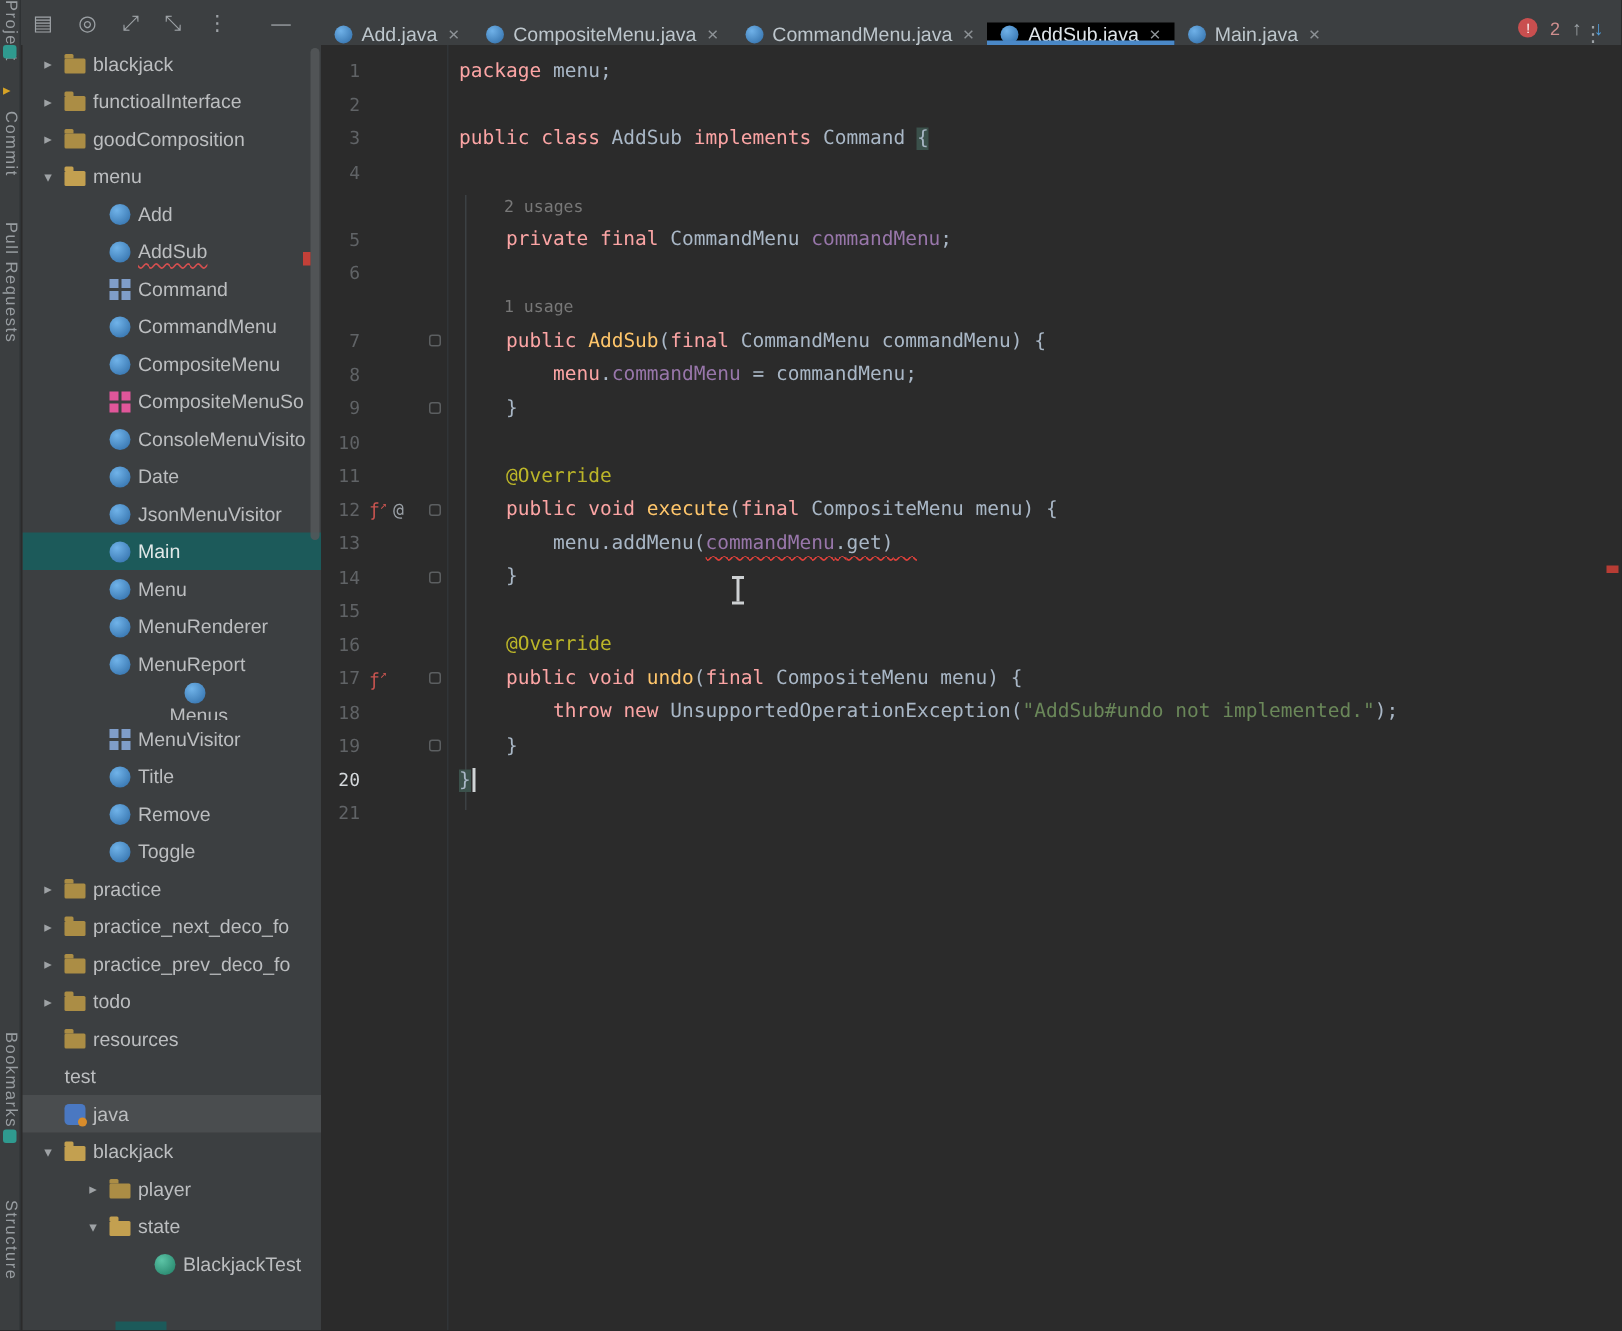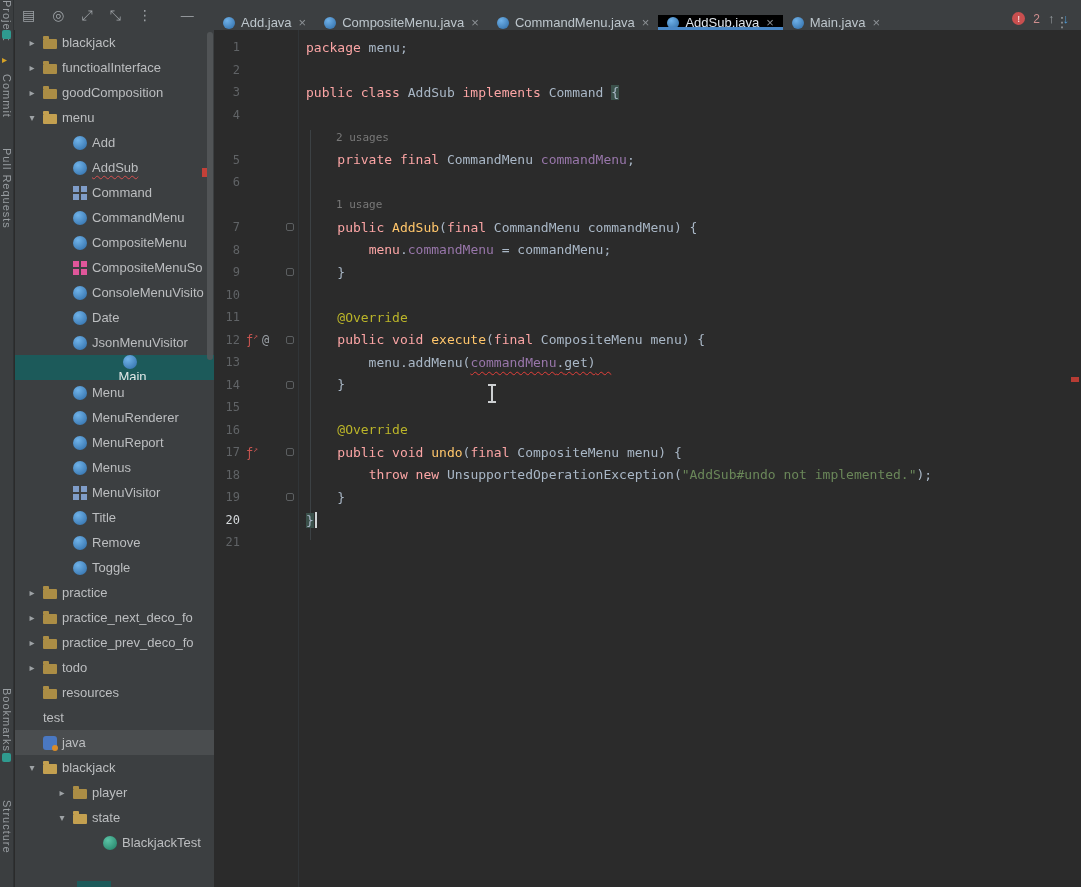--- a/index.html
+++ b/index.html
@@ -23,21 +23,21 @@
 
   
   .stripe { position:absolute; top:0; left:0; width:14px; height:887px; background:#3b3e40; border-right:1px solid #2f3234; z-index:6; }
   .vlabel { position:absolute; left:1px; writing-mode:vertical-rl; font-size:11px; color:#989da1; letter-spacing:1px; white-space:nowrap; }
   .s-teal { position:absolute; left:2px; width:9px; height:9px; border-radius:2px; background:#2f9a8f; }
   .s-yellow { position:absolute; left:2px; color:#d7a326; font-size:10px; }
 
   
   .tree { position:absolute; top:30px; left:15px; width:199px; bottom:0; background:#3c3f41; overflow:hidden; font-size:13px; color:#bcbec0; z-index:4; }
   .trow { height:25px; display:flex; align-items:center; white-space:nowrap; overflow:hidden; }
-  .trow.selected { background:#1c5a5a; color:#e0e7e7;flex-direction:column; }
+  .trow.selected { background:#1c5a5a; color:#e0e7e7; }
   .trow.hover { background:#4a4d4f; }
   .chev { width:22px; flex:none; color:#9ea2a5; font-size:10px; text-align:center; }
   .spacer { width:22px; flex:none; display:inline-block; }
   .ticon { width:14px; height:14px; flex:none; margin-right:5px; position:relative; }
   .ticon.folder, .ticon.folder-open { height:10px; margin-top:3px; border-radius:1px; background:#ab8d45; }
   .ticon.folder-open { background:#c3a050; }
   .ticon.folder::before, .ticon.folder-open::before { content:""; position:absolute; top:-3px; left:0; width:6px; height:3px; background:inherit; border-radius:1px 1px 0 0; }
   .ticon.class { border-radius:50%; background:radial-gradient(circle at 35% 30%, #70b3e9, #2d6aa5); }
   .ticon.test { border-radius:50%; background:radial-gradient(circle at 35% 30%, #5cc4a6, #1f7d64); }
   .ticon.enum { background:
@@ -230,21 +230,21 @@
       <div class="trow" style="padding-left: 36px;">
         <span class="spacer"></span>
         <span class="ticon class"></span>
         <span class="lbl">MenuRenderer</span>
       </div>
       <div class="trow" style="padding-left: 36px;">
         <span class="spacer"></span>
         <span class="ticon class"></span>
         <span class="lbl">MenuReport</span>
       </div>
-      <div class="trow" style="padding-left: 36px;">
+      <div class="trow" style="padding-left: 36px; flex-direction: column;">
         <span class="spacer"></span>
         <span class="ticon class"></span>
         <span class="lbl">Menus</span>
       </div>
       <div class="trow" style="padding-left: 36px;">
         <span class="spacer"></span>
         <span class="ticon iface"></span>
         <span class="lbl">MenuVisitor</span>
       </div>
       <div class="trow" style="padding-left: 36px;">

